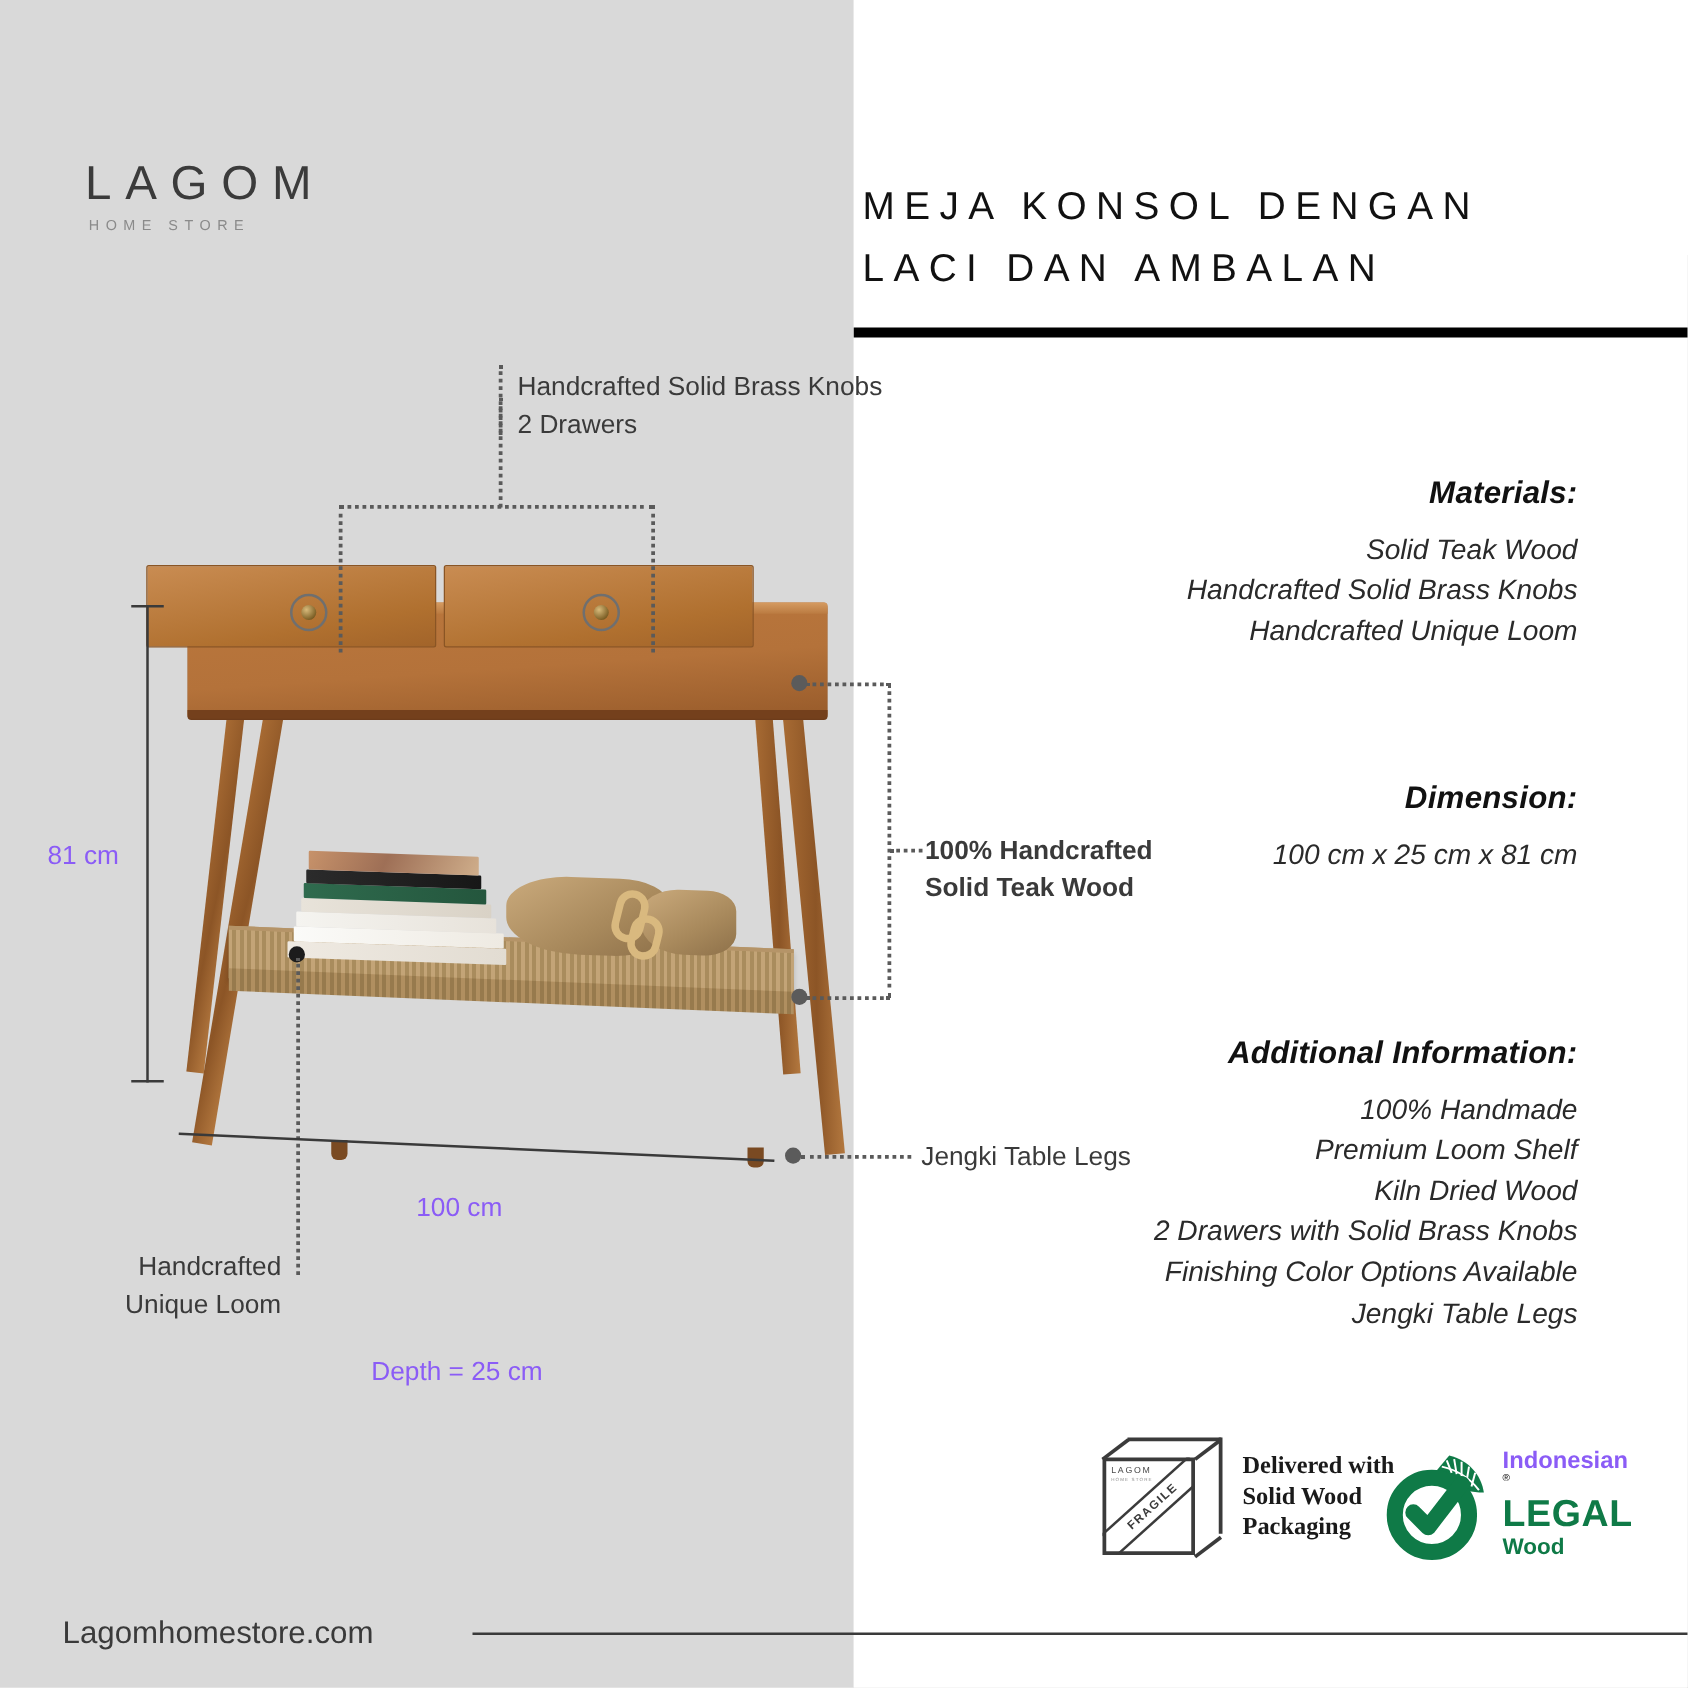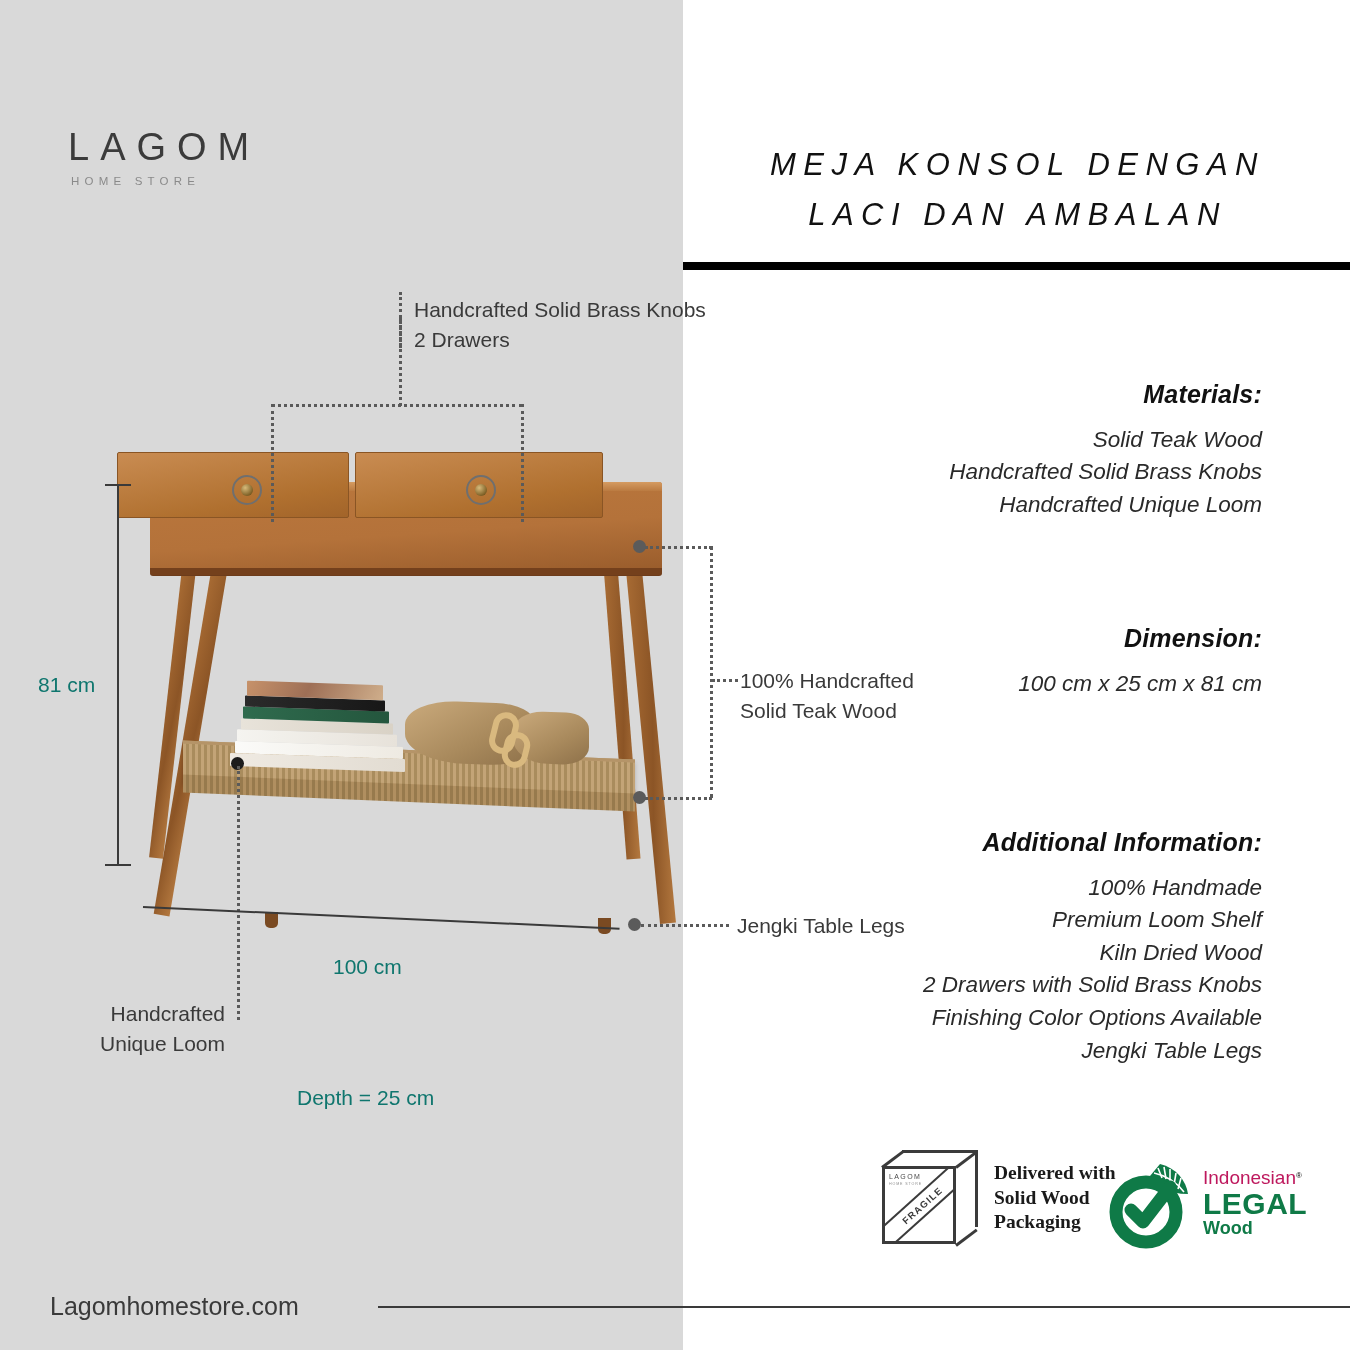--- a/index.html
+++ b/index.html
@@ -19,21 +19,21 @@
   
   .logo { position:absolute; left:68px; top:128px; }
   .logo-word {
     font-size:38px; letter-spacing:11px; color:#3b3b3b; font-weight:400; line-height:1;
   }
   .logo-sub {
     font-size:11.5px; letter-spacing:5.2px; color:#8a8a8a; margin-top:9px; margin-left:3px;
   }
 
   
-  .title-block { position:absolute; left:690px; top:140px; width:655px; text-align:center;font-style:italic; }
+  .title-block { position:absolute; left:690px; top:140px; width:655px; text-align:left; }
   .title-line {
     font-size:31px; letter-spacing:7.5px; color:#111; line-height:1.62; font-weight:400;
     white-space:nowrap;
   }
   .title-rule { position:absolute; left:683px; top:262px; width:667px; height:8px; background:#000; }
 
   
   .spec { position:absolute; right:88px; text-align:right; }
   .spec-head {
     font-size:25px; font-weight:bold; font-style:italic; color:#111; line-height:1.3;
@@ -111,21 +111,21 @@
   }
   .decor-chain {
     position:absolute; width:26px; height:42px; border:6px solid #d9b97f;
     border-radius:13px; transform:rotate(14deg);
   }
 
   
   .v-measure { position:absolute; left:117px; top:484px; width:2px; height:382px; background:#3a3a3a; }
   .v-measure-cap { position:absolute; width:26px; height:2px; background:#3a3a3a; left:105px; }
   .measure-label {
-    position:absolute; font-size:21px; color:#0f766e; white-space:nowrap;
+    position:absolute; font-size:21px; color:#8b5cf6; white-space:nowrap;
   }
   .width-line {
     position:absolute; left:143px; top:906px; width:477px; height:2px;
     background:#3a3a3a; transform:rotate(2.6deg); transform-origin:left center;
   }
 
   
   .dot-v { position:absolute; width:0; border-left:3px dotted #5a5a5a; }
   .dot-h { position:absolute; height:0; border-top:3px dotted #5a5a5a; }
   .marker {
@@ -162,21 +162,21 @@
   .crate-logo { position:absolute; left:9px; top:25px; }
   .crate-logo-word { font-size:7px; letter-spacing:1.4px; color:#4a4a4a; }
   .crate-logo-sub { font-size:3.6px; letter-spacing:.9px; color:#8d8d8d; margin-top:1.5px; }
   .pack-text {
     font-family:"Liberation Serif", serif; font-weight:bold; font-size:19.5px;
     color:#1a1a1a; line-height:1.25;
   }
   .badge-legal { position:absolute; left:218px; top:6px; display:flex; align-items:center; gap:9px; }
   .legal-text { line-height:1.05; }
   .legal-ind {
-    font-size:19px; color:#be185d; font-weight:400; position:relative; display:inline-block;
+    font-size:19px; color:#8b5cf6; font-weight:700; position:relative; display:inline-block;
   }
   .legal-reg { font-size:8px; vertical-align:super; }
   .legal-big { font-size:30px; font-weight:bold; color:#0f7a47; letter-spacing:.5px; }
   .legal-wood { font-size:18px; font-weight:bold; color:#0f7a47; }
 
   
   .footer-text {
     position:absolute; left:50px; top:1292px; font-size:25px; color:#3a3a3a;
   }
   .footer-rule {
@@ -271,21 +271,21 @@
     <div>Handcrafted Solid Brass Knobs</div>
     <div>2 Drawers</div>
   </div>
 
   <div class="marker" style="left:633px; top:540px;"></div>
   <div class="marker" style="left:633px; top:791px;"></div>
   <div class="dot-h" style="left:645px; top:546px; width:67px;"></div>
   <div class="dot-h" style="left:645px; top:797px; width:67px;"></div>
   <div class="dot-v" style="left:710px; top:546px; height:252px;"></div>
   <div class="dot-h" style="left:712px; top:679px; width:26px;"></div>
-  <div class="callout" style="left:740px; top:666px;">
+  <div class="callout" style="left:740px; top:666px;font-weight:bold;">
     <div>100% Handcrafted</div>
     <div>Solid Teak Wood</div>
   </div>
 
   <div class="marker" style="left:628px; top:918px;"></div>
   <div class="dot-h" style="left:641px; top:924px; width:88px;"></div>
   <div class="callout" style="left:737px; top:911px;">Jengki Table Legs</div>
 
   <div class="marker dark" style="left:231px; top:757px;"></div>
   <div class="dot-v" style="left:237px; top:766px; height:254px;"></div>

